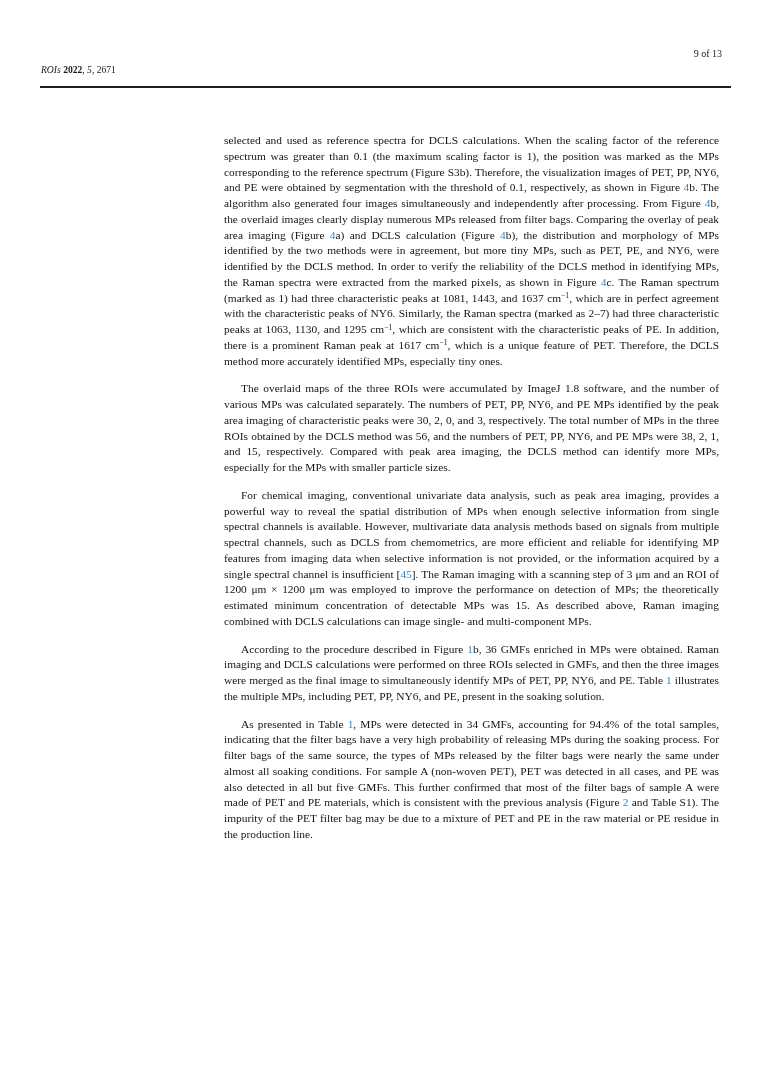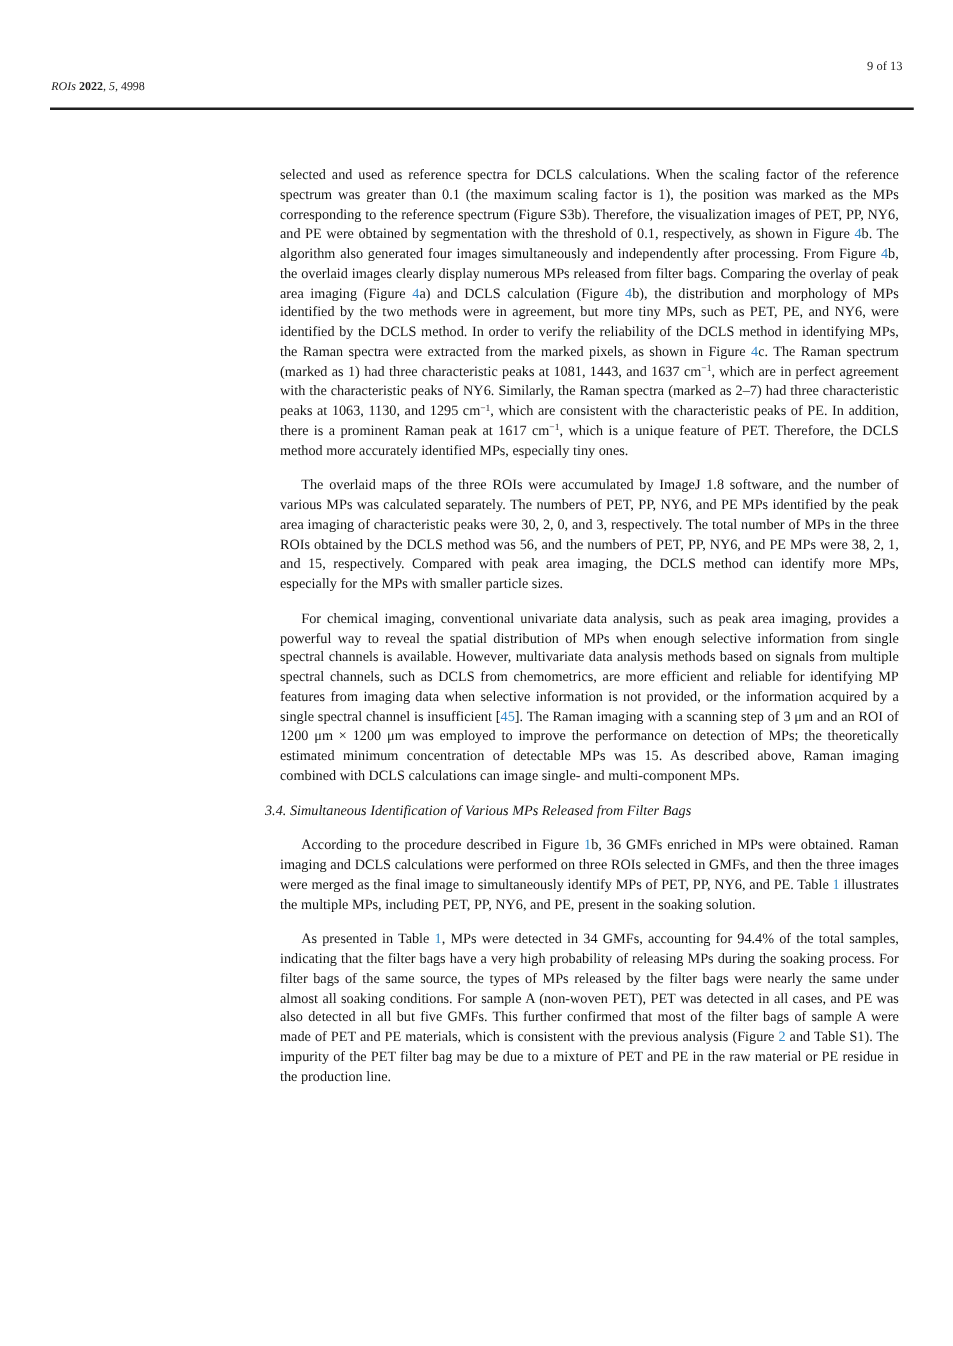--- a/index.html
+++ b/index.html
@@ -79,24 +79,23 @@
     line-height: 0;
     position: relative;
     top: -0.45em;
     vertical-align: baseline;
   }
 </style>
 </head>
 <body>
 
 <div class="page">
-  <div class="running-head"><span class="italic">ROIs </span><span class="bold">2022</span><span>, </span><span class="italic">5</span><span>, 4998</span></div>
+  <div class="running-head"><span class="italic">ROIs </span><span class="bold">2022</span><span>, </span><span class="italic">5</span><span>, 2671</span></div>
   <div class="page-number">9 of 13</div>
   <div class="header-rule"></div>
   <div class="article-body">
       <p><span>selected and used as reference spectra for DCLS calculations. When the scaling factor of the reference spectrum was greater than 0.1 (the maximum scaling factor is 1), the position was marked as the MPs corresponding to the reference spectrum (Figure S3b). Therefore, the visualization images of PET, PP, NY6, and PE were obtained by segmentation with the threshold of 0.1, respectively, as shown in Figure </span><a class="link" style="color: rgb(46, 135, 198);">4</a><span>b. The algorithm also generated four images simultaneously and independently after processing. From Figure </span><a class="link" style="color: rgb(46, 135, 198);">4</a><span>b, the overlaid images clearly display numerous MPs released from filter bags. Comparing the overlay of peak area imaging (Figure </span><a class="link" style="color: rgb(46, 135, 198);">4</a><span>a) and DCLS calculation (Figure </span><a class="link" style="color: rgb(46, 135, 198);">4</a><span>b), the distribution and morphology of MPs identified by the two methods were in agreement, but more tiny MPs, such as PET, PE, and NY6, were identified by the DCLS method. In order to verify the reliability of the DCLS method in identifying MPs, the Raman spectra were extracted from the marked pixels, as shown in Figure </span><a class="link" style="color: rgb(46, 135, 198);">4</a><span>c. The Raman spectrum (marked as 1) had three characteristic peaks at 1081, 1443, and 1637 cm</span><sup class="sup">−1</sup><span>, which are in perfect agreement with the characteristic peaks of NY6. Similarly, the Raman spectra (marked as 2–7) had three characteristic peaks at 1063, 1130, and 1295 cm</span><sup class="sup">−1</sup><span>, which are consistent with the characteristic peaks of PE. In addition, there is a prominent Raman peak at 1617 cm</span><sup class="sup">−1</sup><span>, which is a unique feature of PET. Therefore, the DCLS method more accurately identified MPs, especially tiny ones.</span></p>
       <p class="indent"><span>The overlaid maps of the three ROIs were accumulated by ImageJ 1.8 software, and the number of various MPs was calculated separately. The numbers of PET, PP, NY6, and PE MPs identified by the peak area imaging of characteristic peaks were 30, 2, 0, and 3, respectively. The total number of MPs in the three ROIs obtained by the DCLS method was 56, and the numbers of PET, PP, NY6, and PE MPs were 38, 2, 1, and 15, respectively. Compared with peak area imaging, the DCLS method can identify more MPs, especially for the MPs with smaller particle sizes.</span></p>
       <p class="indent"><span>For chemical imaging, conventional univariate data analysis, such as peak area imaging, provides a powerful way to reveal the spatial distribution of MPs when enough selective information from single spectral channels is available. However, multivariate data analysis methods based on signals from multiple spectral channels, such as DCLS from chemometrics, are more efficient and reliable for identifying MP features from imaging data when selective information is not provided, or the information acquired by a single spectral channel is insufficient [</span><a class="link" style="color: rgb(46, 135, 198);">45</a><span>]. The Raman imaging with a scanning step of 3 μm and an ROI of 1200 μm × 1200 μm was employed to improve the performance on detection of MPs; the theoretically estimated minimum concentration of detectable MPs was 15. As described above, Raman imaging combined with DCLS calculations can image single- and multi-component MPs.</span></p>
-      <h3>3.4. Simultaneous Identification of Various MPs Released from Filter Bags</h3>
       <p class="indent"><span>According to the procedure described in Figure </span><a class="link" style="color: rgb(46, 135, 198);">1</a><span>b, 36 GMFs enriched in MPs were obtained. Raman imaging and DCLS calculations were performed on three ROIs selected in GMFs, and then the three images were merged as the final image to simultaneously identify MPs of PET, PP, NY6, and PE. Table </span><a class="link" style="color: rgb(46, 135, 198);">1</a><span> illustrates the multiple MPs, including PET, PP, NY6, and PE, present in the soaking solution.</span></p>
       <p class="indent"><span>As presented in Table </span><a class="link" style="color: rgb(46, 135, 198);">1</a><span>, MPs were detected in 34 GMFs, accounting for 94.4% of the total samples, indicating that the filter bags have a very high probability of releasing MPs during the soaking process. For filter bags of the same source, the types of MPs released by the filter bags were nearly the same under almost all soaking conditions. For sample A (non-woven PET), PET was detected in all cases, and PE was also detected in all but five GMFs. This further confirmed that most of the filter bags of sample A were made of PET and PE materials, which is consistent with the previous analysis (Figure </span><a class="link" style="color: rgb(46, 135, 198);">2</a><span> and Table S1). The impurity of the PET filter bag may be due to a mixture of PET and PE in the raw material or PE residue in the production line.</span></p>
     </div>
 </div>
 
 </body></html>

